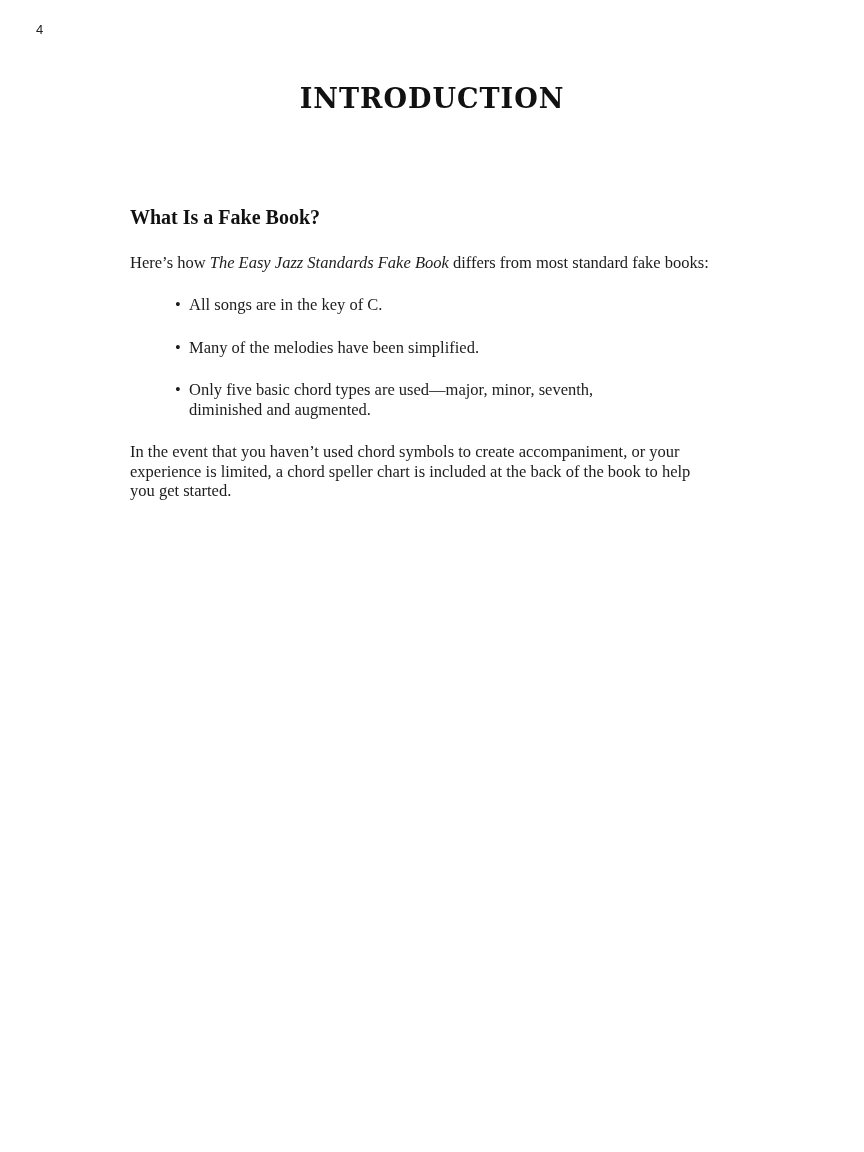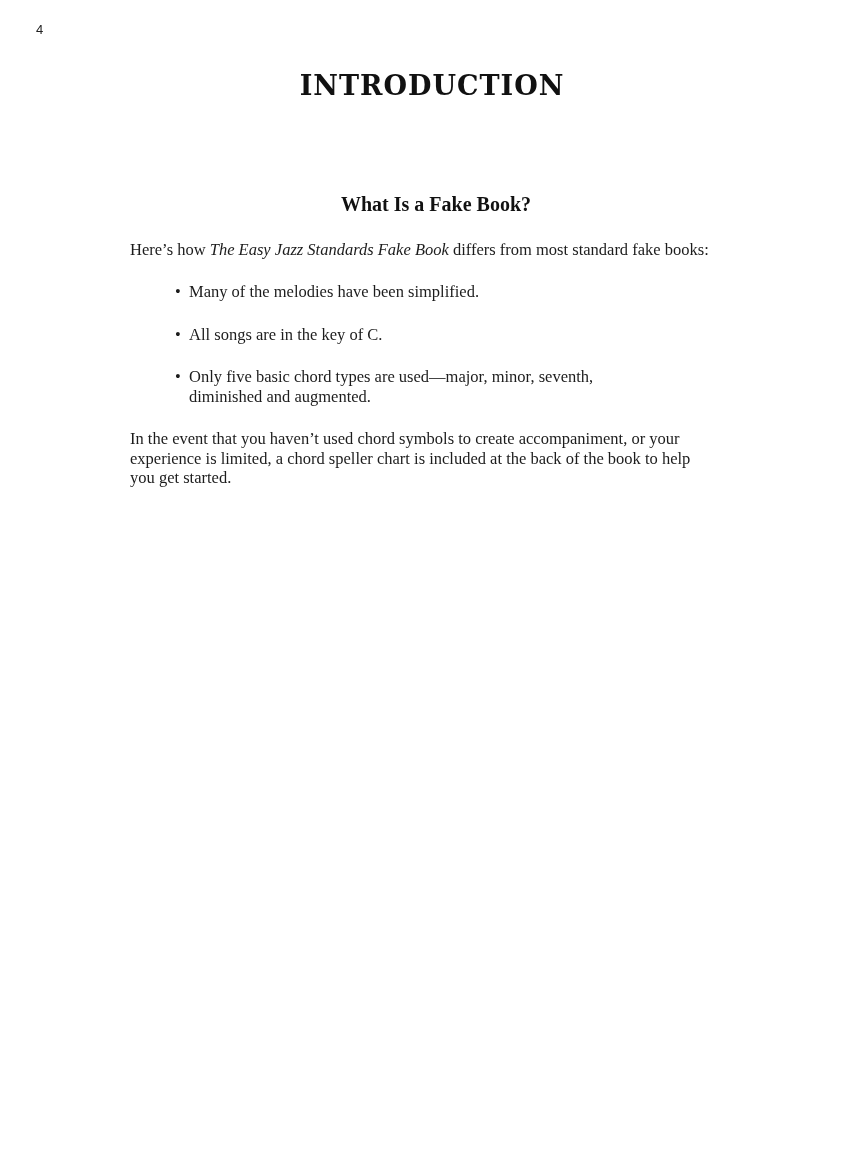--- a/index.html
+++ b/index.html
@@ -18,41 +18,40 @@
   }
   .page-number {
     position: absolute;
     left: 36px;
     top: 22px;
     font-size: 13px;
     font-family: "Liberation Sans", sans-serif;
     color: #222222;
   }
   .doc-title {
-    margin: 0;
+    margin: 13px;
     padding-top: 70px;
     text-align: center;
     font-family: "DejaVu Serif", serif;
     font-weight: 700;
     font-size: 27px;
     letter-spacing: 1px;
     color: #111111;
   }
   .content {
     margin: 94px 0 0 130px;
     width: 612px;
     font-size: 16.5px;
     line-height: 19.5px;
   }
   .section-heading {
     margin: 0 0 25px 0;
     font-size: 20px;
     font-weight: 700;
     color: #111111;
-    text-align: center;
   }
   .para {
     margin: 0;
     white-space: pre-line;
   }
   .intro-line {
     margin: 0;
   }
   .italic {
     font-style: italic;
@@ -93,22 +92,22 @@
   <h1 class="doc-title">INTRODUCTION</h1>
 
   <div class="content">
 
     <h2 class="section-heading">What Is a Fake Book?</h2>
 
 
     <p class="intro-line"><span>Here’s how </span><span class="italic">The Easy Jazz Standards Fake Book</span><span> differs from most standard fake books:</span></p>
 
     <ul class="bullet-list">
+      <li class="bullet-item">All songs are in the key of C.</li>
       <li class="bullet-item">Many of the melodies have been simplified.</li>
-      <li class="bullet-item">All songs are in the key of C.</li>
       <li class="bullet-item">Only five basic chord types are used—major, minor, seventh,
 diminished and augmented.</li>
     </ul>
 
     <p class="para-after">In the event that you haven’t used chord symbols to create accompaniment, or your
 experience is limited, a chord speller chart is included at the back of the book to help
 you get started.</p>
 
 
   </div>

